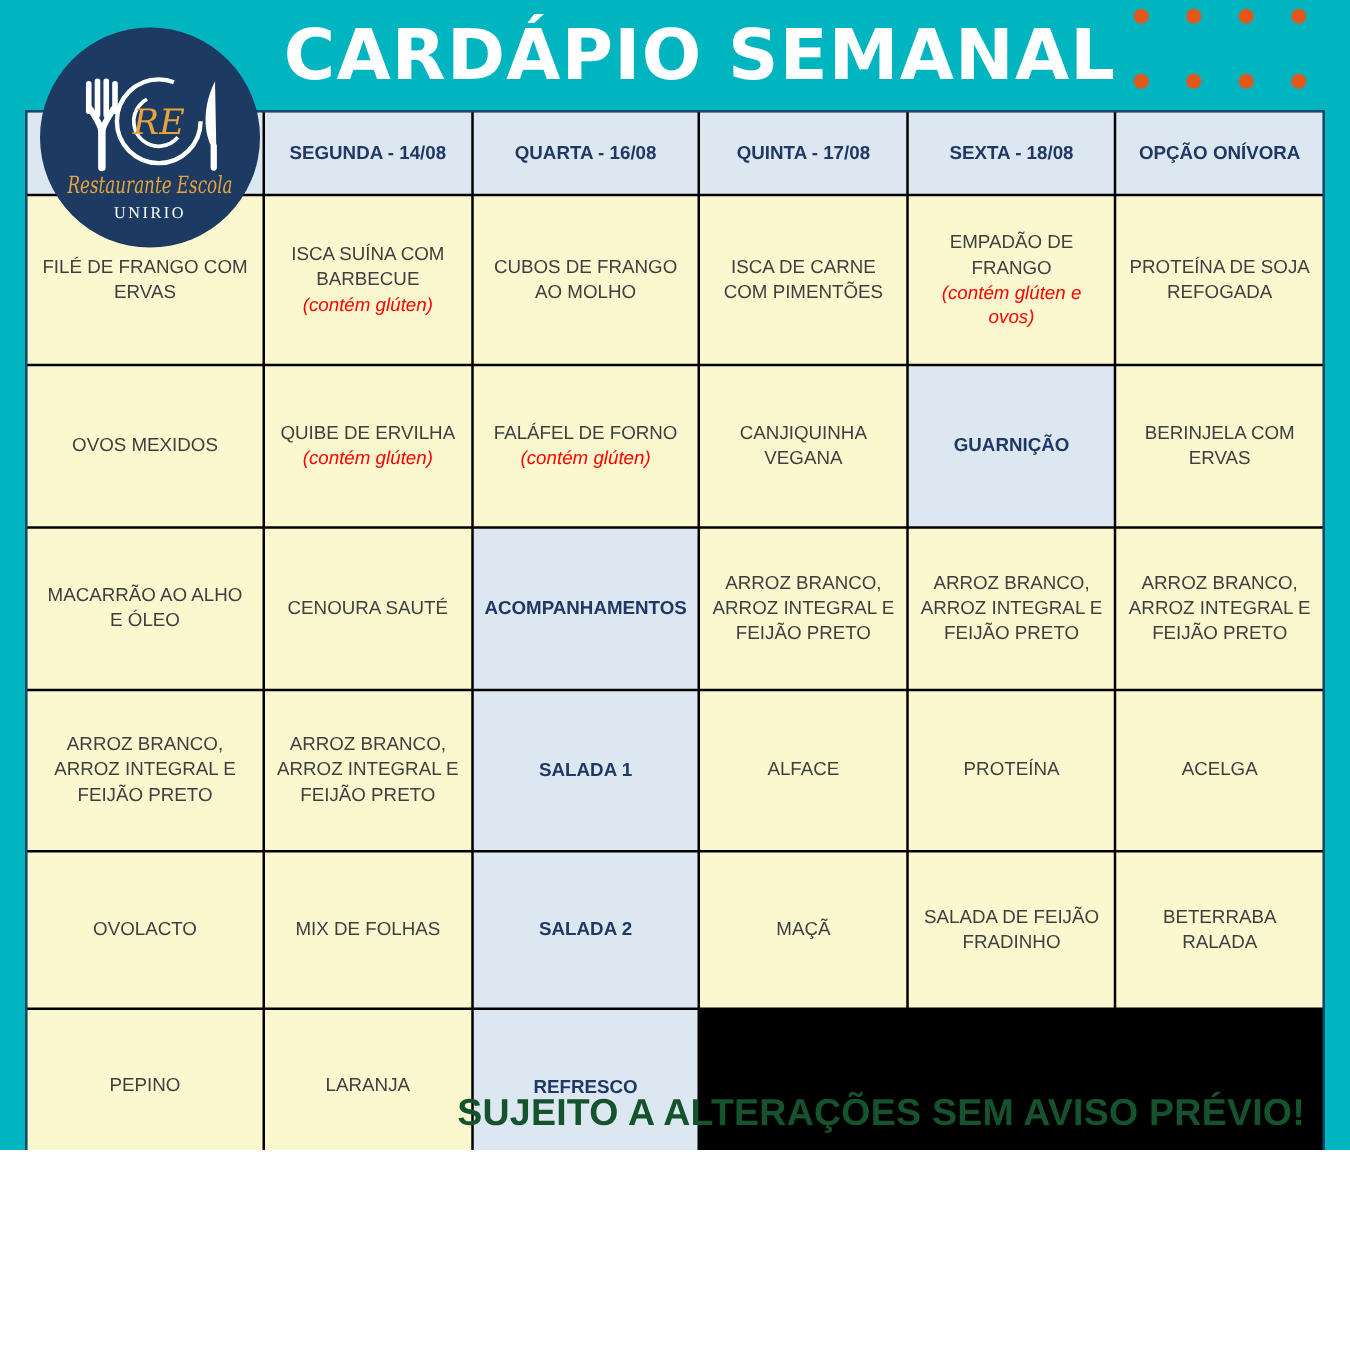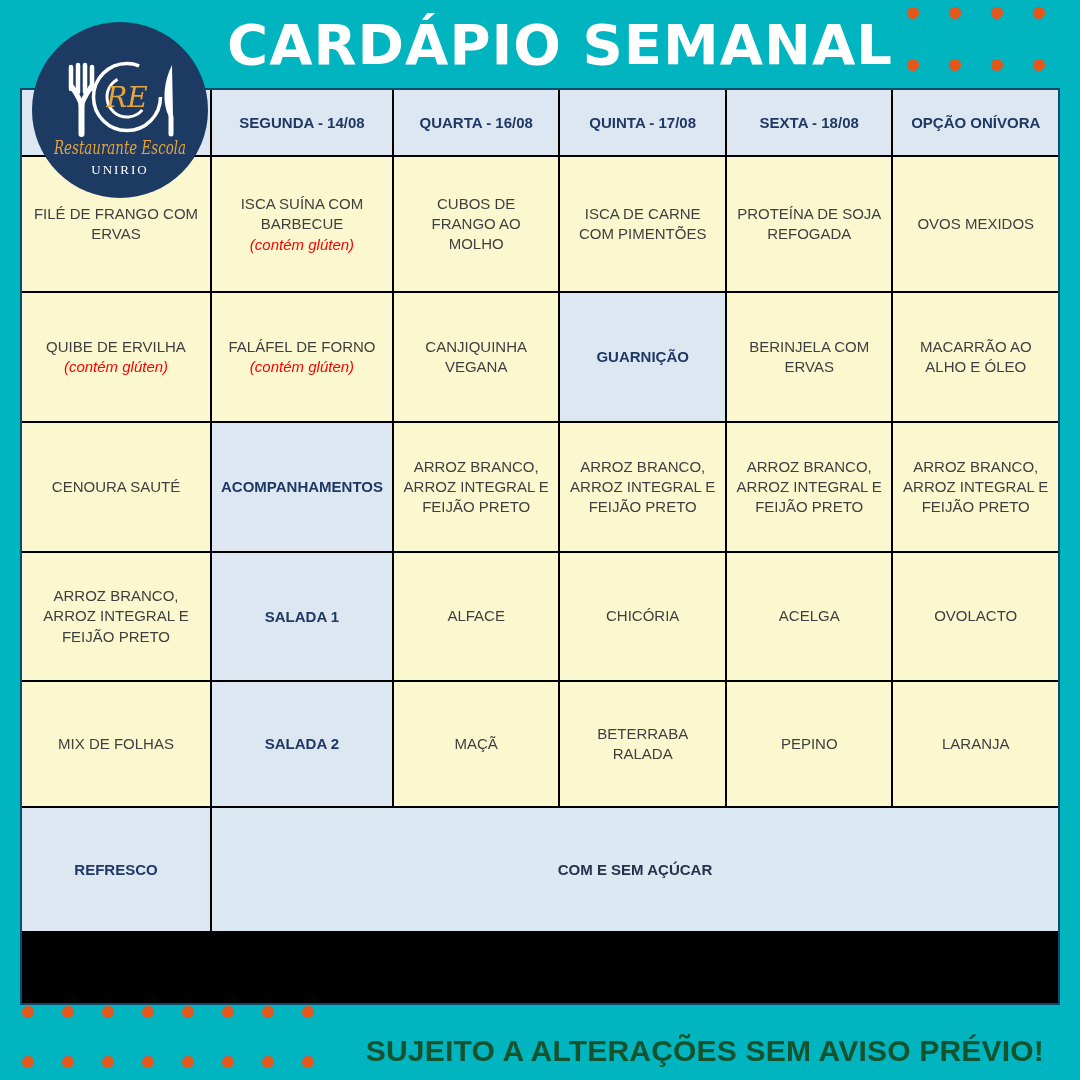--- a/index.html
+++ b/index.html
@@ -1,17 +1,17 @@
 <!DOCTYPE html>
 <html><head>
 <meta charset="utf-8">
 <style>
   html,body{margin:0;padding:0;}
   .canvas{
-    position:relative;width:1080px;height:1080px;overflow:hidden;
+    position:relative;width:1080px;height:920px;overflow:hidden;
     background:#00b4c0;
     font-family:"Liberation Sans", sans-serif;
   }
   
   .title{
     position:absolute;top:2px;left:190px;right:150px;height:84px;
     display:flex;align-items:center;justify-content:center;
     color:#ffffff;font-family:"DejaVu Sans", sans-serif;
     font-size:56px;font-weight:bold;letter-spacing:1px;white-space:nowrap;
   }
@@ -104,20 +104,26 @@
     <div class="cell yellow">
         <div>
           <span class="menu-text">CUBOS DE FRANGO AO MOLHO</span>
         </div>
       </div>
     <div class="cell yellow">
         <div>
           <span class="menu-text">ISCA DE CARNE COM PIMENTÕES</span>
         </div>
       </div>
+    <div class="cell yellow">
+        <div>
+          <span class="menu-text">EMPADÃO DE FRANGO</span>
+          <span class="note">(contém glúten e ovos)</span>
+        </div>
+      </div>
 
     <div class="cell yellow">
         <div>
           <span class="menu-text">PROTEÍNA DE SOJA REFOGADA</span>
         </div>
       </div>
     <div class="cell yellow">
         <div>
           <span class="menu-text">OVOS MEXIDOS</span>
         </div>
@@ -185,21 +191,21 @@
       </div>
 
     <div class="cell blue row-label">SALADA 1</div>
     <div class="cell yellow">
         <div>
           <span class="menu-text">ALFACE</span>
         </div>
       </div>
     <div class="cell yellow">
         <div>
-          <span class="menu-text">CHICÓRIA</span>
+          <span class="menu-text">PROTEÍNA</span>
         </div>
       </div>
     <div class="cell yellow">
         <div>
           <span class="menu-text">ACELGA</span>
         </div>
       </div>
     <div class="cell yellow">
         <div>
           <span class="menu-text">OVOLACTO</span>
@@ -208,20 +214,25 @@
     <div class="cell yellow">
         <div>
           <span class="menu-text">MIX DE FOLHAS</span>
         </div>
       </div>
 
     <div class="cell blue row-label">SALADA 2</div>
     <div class="cell yellow">
         <div>
           <span class="menu-text">MAÇÃ</span>
+        </div>
+      </div>
+    <div class="cell yellow">
+        <div>
+          <span class="menu-text">SALADA DE FEIJÃO FRADINHO</span>
         </div>
       </div>
     <div class="cell yellow">
         <div>
           <span class="menu-text">BETERRABA RALADA</span>
         </div>
       </div>
     <div class="cell yellow">
         <div>
           <span class="menu-text">PEPINO</span>

